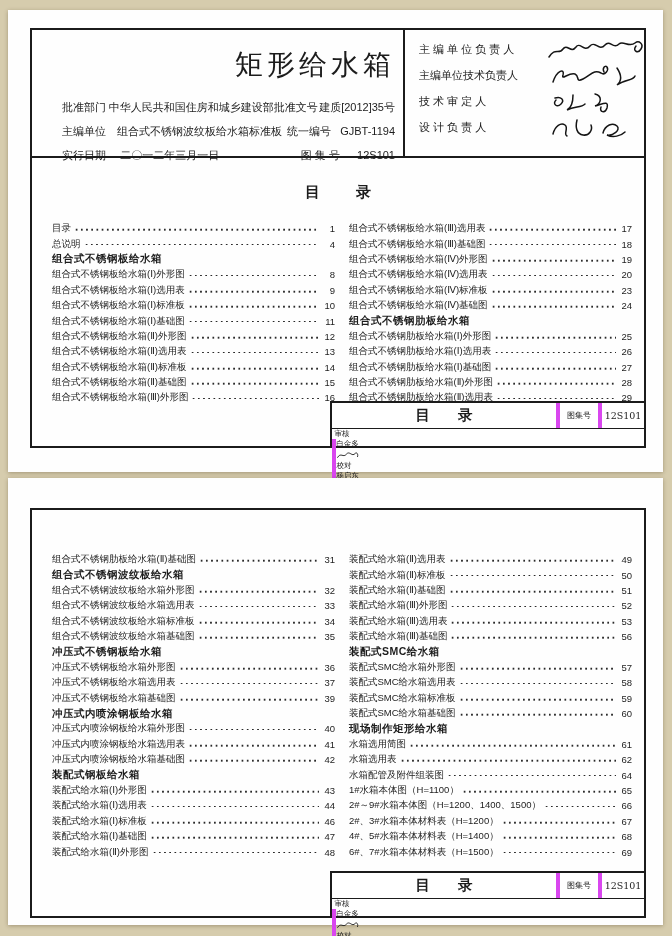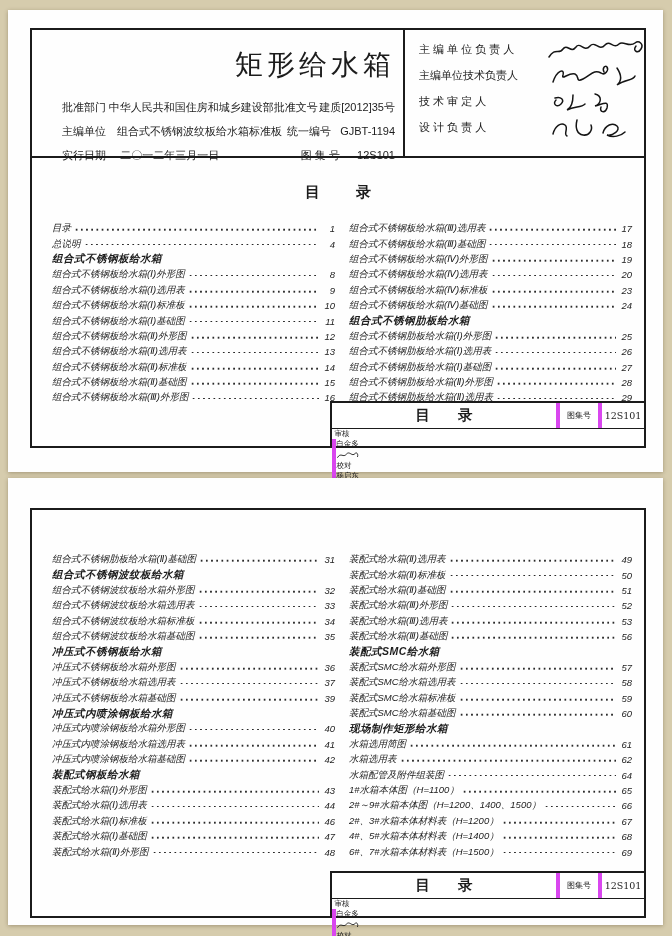--- a/index.html
+++ b/index.html
@@ -36,21 +36,21 @@
   .tb-row .val2 { flex: 1; }
   .tb-right { flex: 1; padding: 12px 4px 0 14px; }
   .signer-row { display: flex; align-items: flex-start; height: 26px; font-size: 11px; }
   .signer-role { width: 128px; white-space: nowrap; }
   .signer-sig { flex: 1; }
   .signer-sig svg { display: block; margin-top: -4px; }
   .sigstroke { fill: none; stroke: #151515; stroke-width: 1.5; stroke-linecap: round; }
 
   
   .toc-head { text-align: center; font-size: 15px; font-weight: bold; letter-spacing: 16px; padding-left: 16px; margin-top: 25px; }
-  .cols { display: flex; gap: 14px; margin: 19px 12px 0 20px; font-style: italic; }
+  .cols { display: flex; gap: 14px; margin: 19px 12px 0 20px; }
   #frame2 .cols { margin-top: 42px; }
   .col { flex: 1; min-width: 0; }
   .toc-row { display: flex; align-items: center; height: 15.4px; font-size: 9.5px; white-space: nowrap; }
   .toc-row .t { flex: 0 0 auto; }
   .toc-row .leader {
     flex: 1; height: 100%; margin: 0 3px; min-width: 6px;
     background-image: radial-gradient(circle, #2a2a2a 0.9px, rgba(0,0,0,0) 1.1px);
     background-size: 5.2px 15.4px; background-repeat: repeat-x; background-position: 0 1px;
   }
   .toc-row .pg { flex: 0 0 auto; min-width: 13px; text-align: right; }

